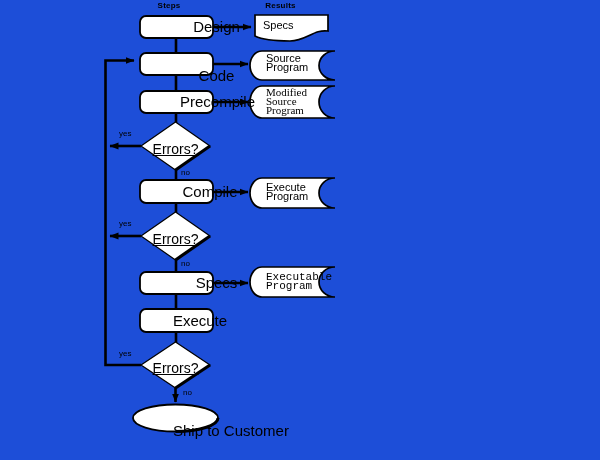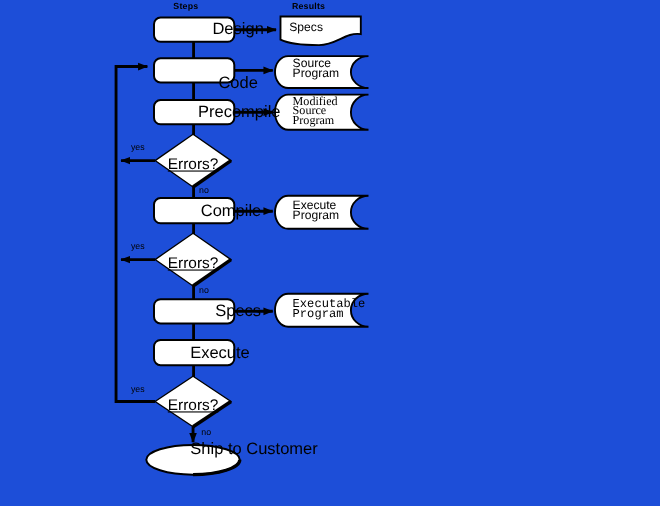--- a/index.html
+++ b/index.html
@@ -91,21 +91,21 @@
   <div class="lbl box-lbl c" style="left:140px; top:65px;  width:73px; line-height:22px;">Code</div>
   <div class="lbl box-lbl c" style="left:140px; top:91px;  width:60px; line-height:22px;">Precompile</div>
   <div class="lbl box-lbl c" style="left:140px; top:180px; width:60px; line-height:23px;">Compile</div>
   <div class="lbl box-lbl c" style="left:140px; top:272px; width:73px; line-height:22px;">Specs</div>
   <div class="lbl box-lbl c" style="left:128px; top:309px; width:64px; line-height:23px;">Execute</div>
 
   <div class="lbl dia-lbl c" style="left:141px; top:141px; width:69px;">Errors?</div>
   <div class="lbl dia-lbl c" style="left:141px; top:231px; width:69px;">Errors?</div>
   <div class="lbl dia-lbl c" style="left:141px; top:360px; width:69px;">Errors?</div>
 
-  <div class="lbl box-lbl c" style="left:133px; top:400px; width:90px;text-align:center;">Ship to Customer</div>
+  <div class="lbl box-lbl c" style="left:133px; top:422px; width:90px;text-align:center;">Ship to Customer</div>
 
   <div class="lbl res-lbl" style="left:263px; top:21px;">Specs</div>
 
   <div class="lbl res-lbl" style="left:266px; top:54px;">
     <div>Source</div>
     <div>Program</div>
   </div>
 
   <div class="lbl res-lbl" style="left:266px; top:88px;font-family:Liberation Serif, serif;">
     <div>Modified</div>

